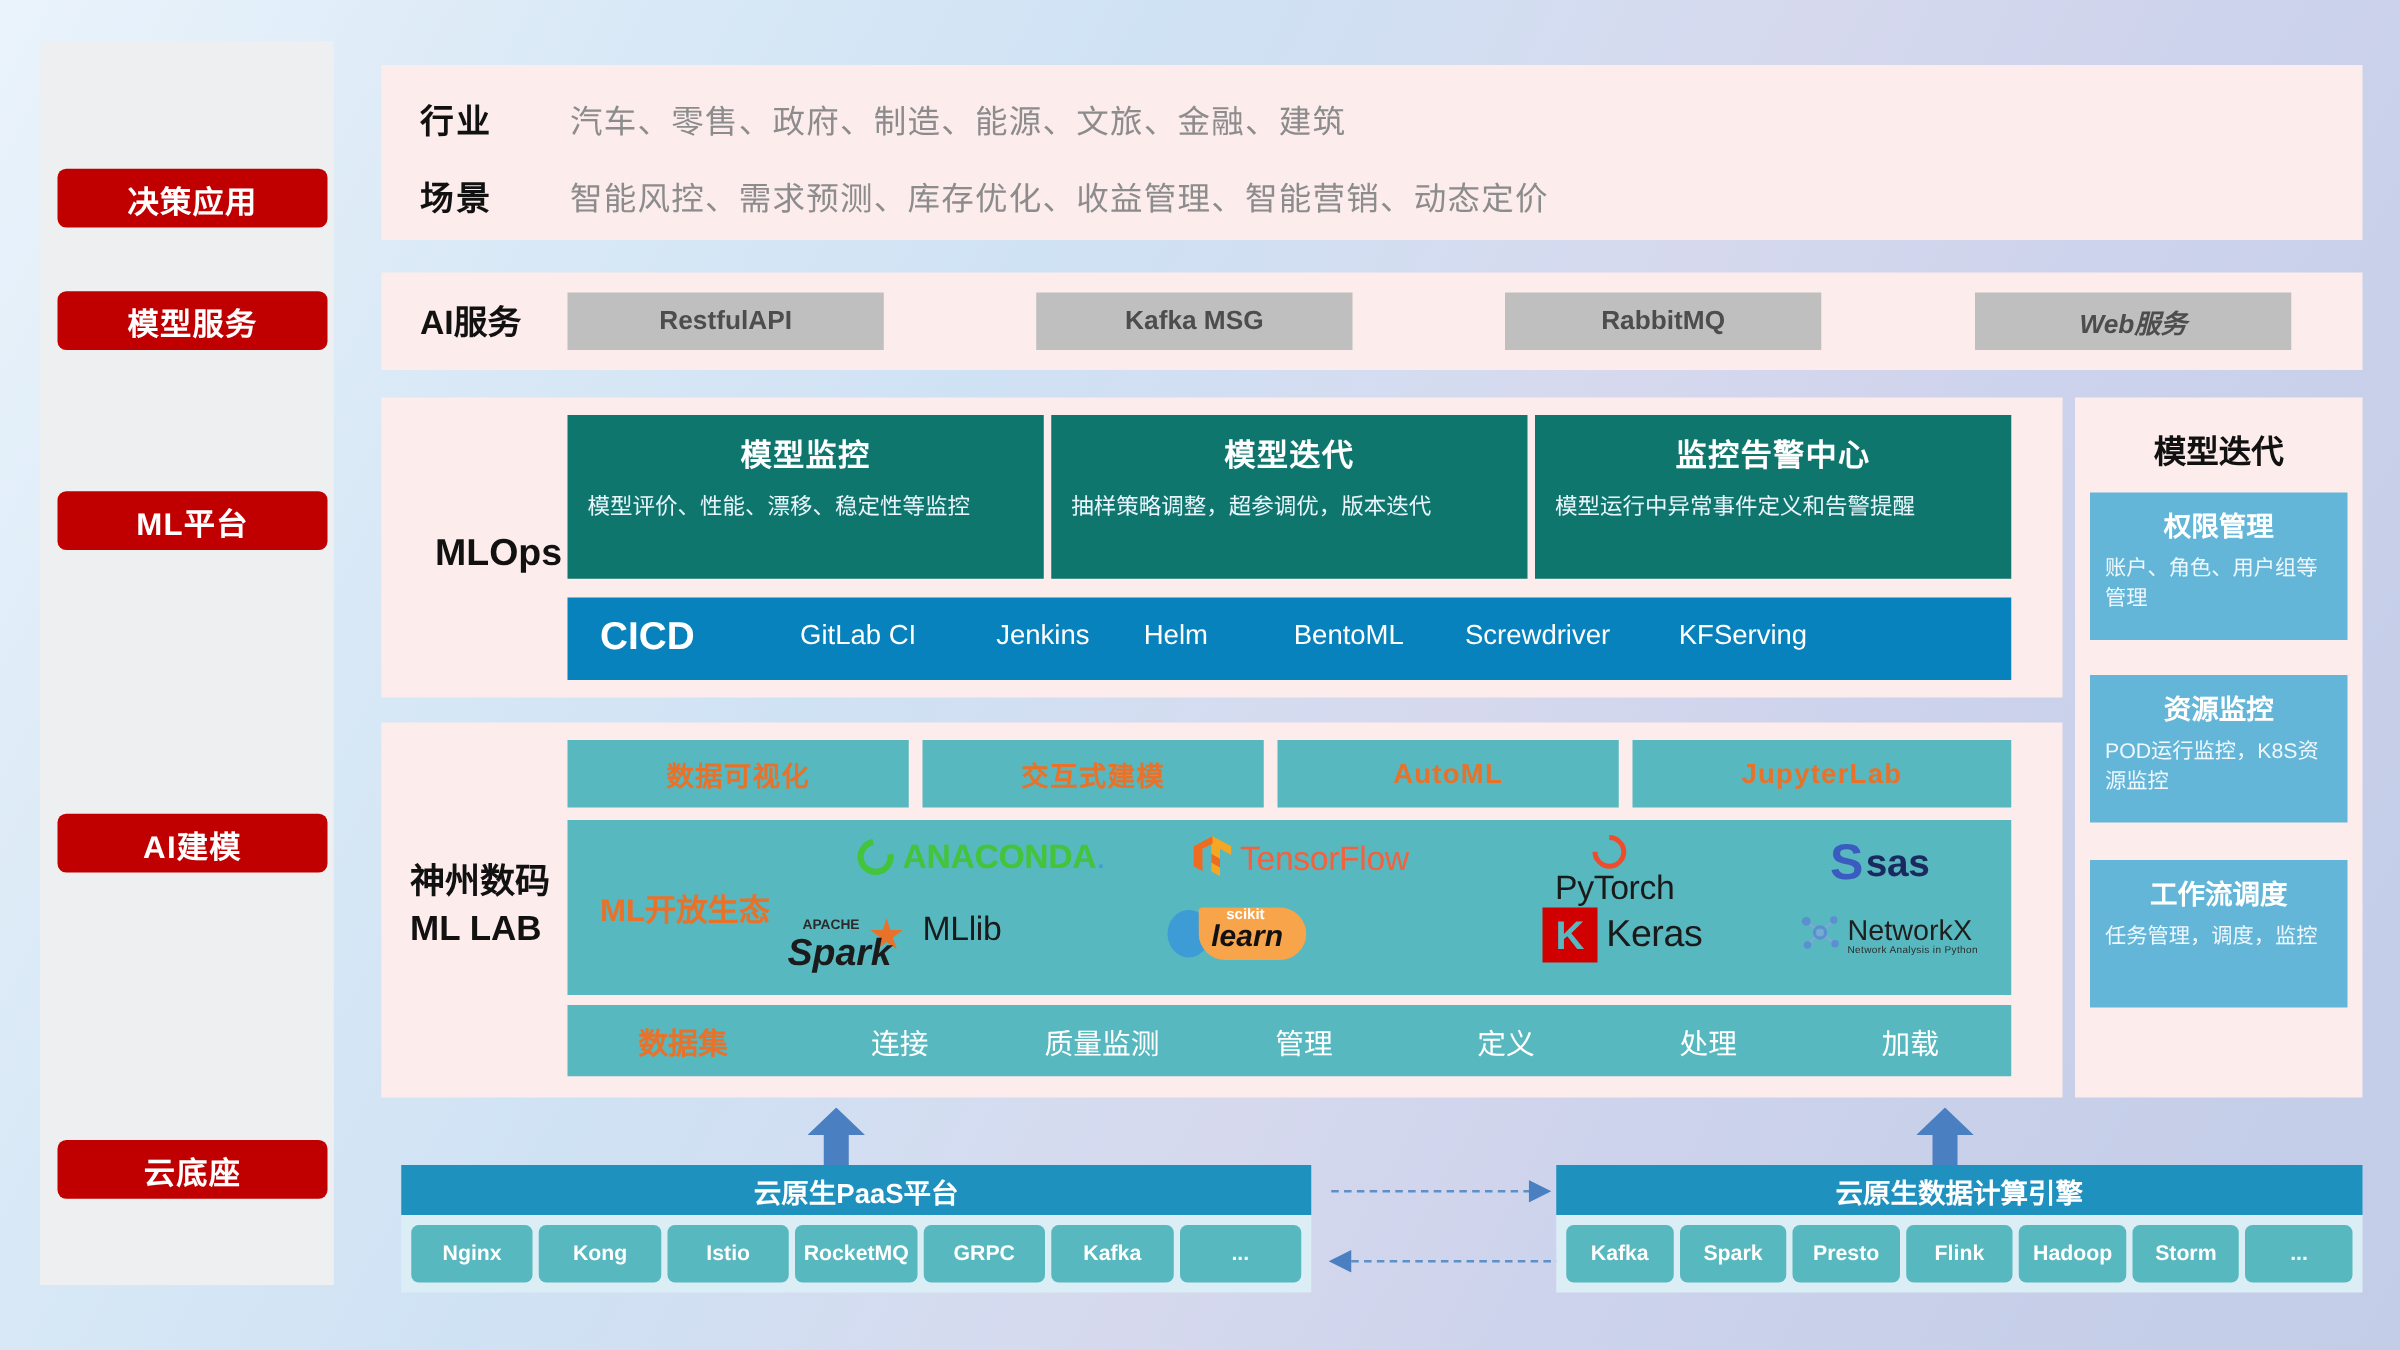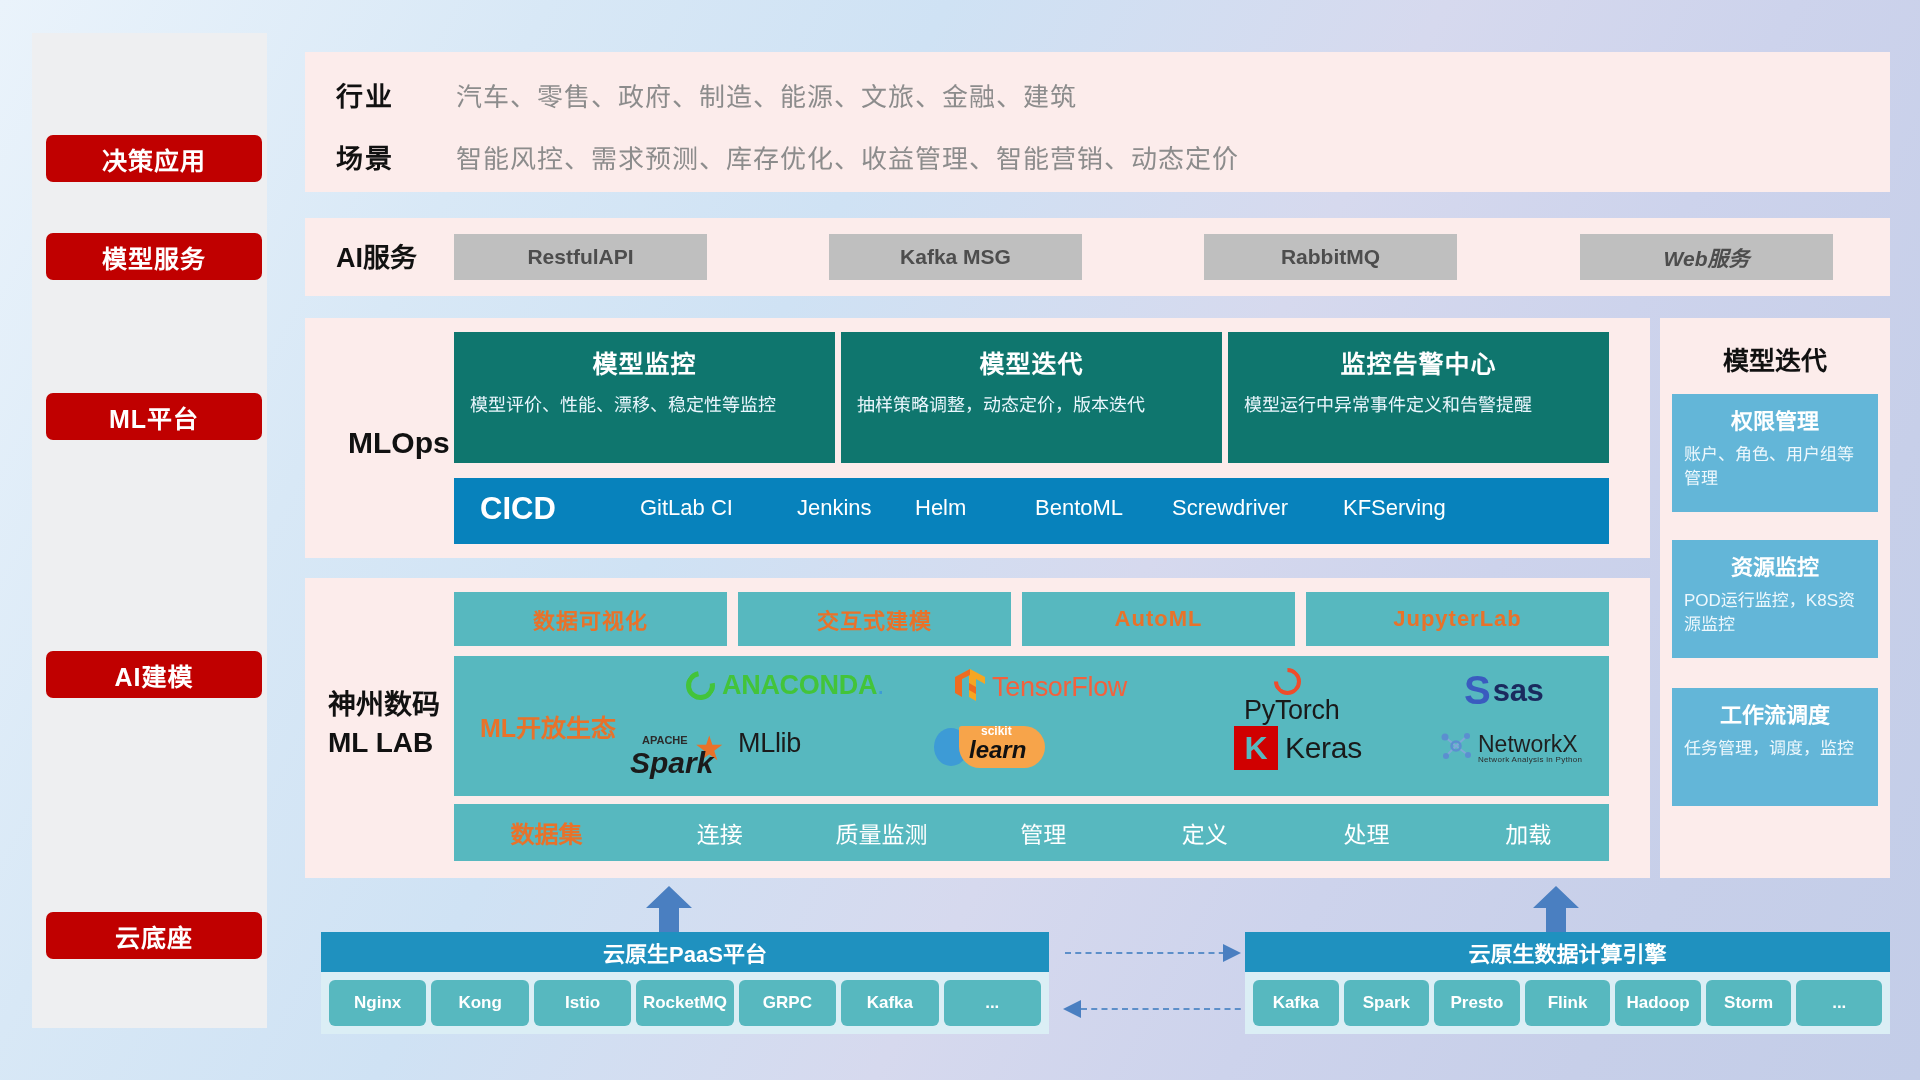--- a/index.html
+++ b/index.html
@@ -262,21 +262,21 @@
 
     <div class="band" id="band-mlops">
       <div id="mlops-label" class="row-label">MLOps</div>
 
       <div class="ops-card" style="left:149px; width:381px;">
         <h3>模型监控</h3>
         <p>模型评价、性能、漂移、稳定性等监控</p>
       </div>
       <div class="ops-card" style="left:536px; width:381px;">
         <h3>模型迭代</h3>
-        <p>抽样策略调整，动态定价，版本迭代</p>
+        <p>抽样策略调整，超参调优，版本迭代</p>
       </div>
       <div class="ops-card" style="left:923px; width:381px;">
         <h3>监控告警中心</h3>
         <p>模型运行中异常事件定义和告警提醒</p>
       </div>
 
       <div id="cicd-bar">
         <div id="cicd-title">CICD</div>
         <div class="cicd-item" style="left:186px;">GitLab CI</div>
         <div class="cicd-item" style="left:343px;">Jenkins</div>

